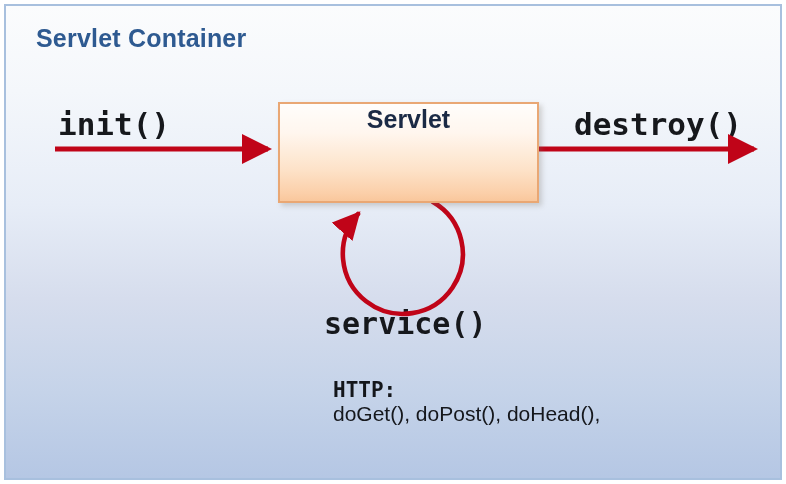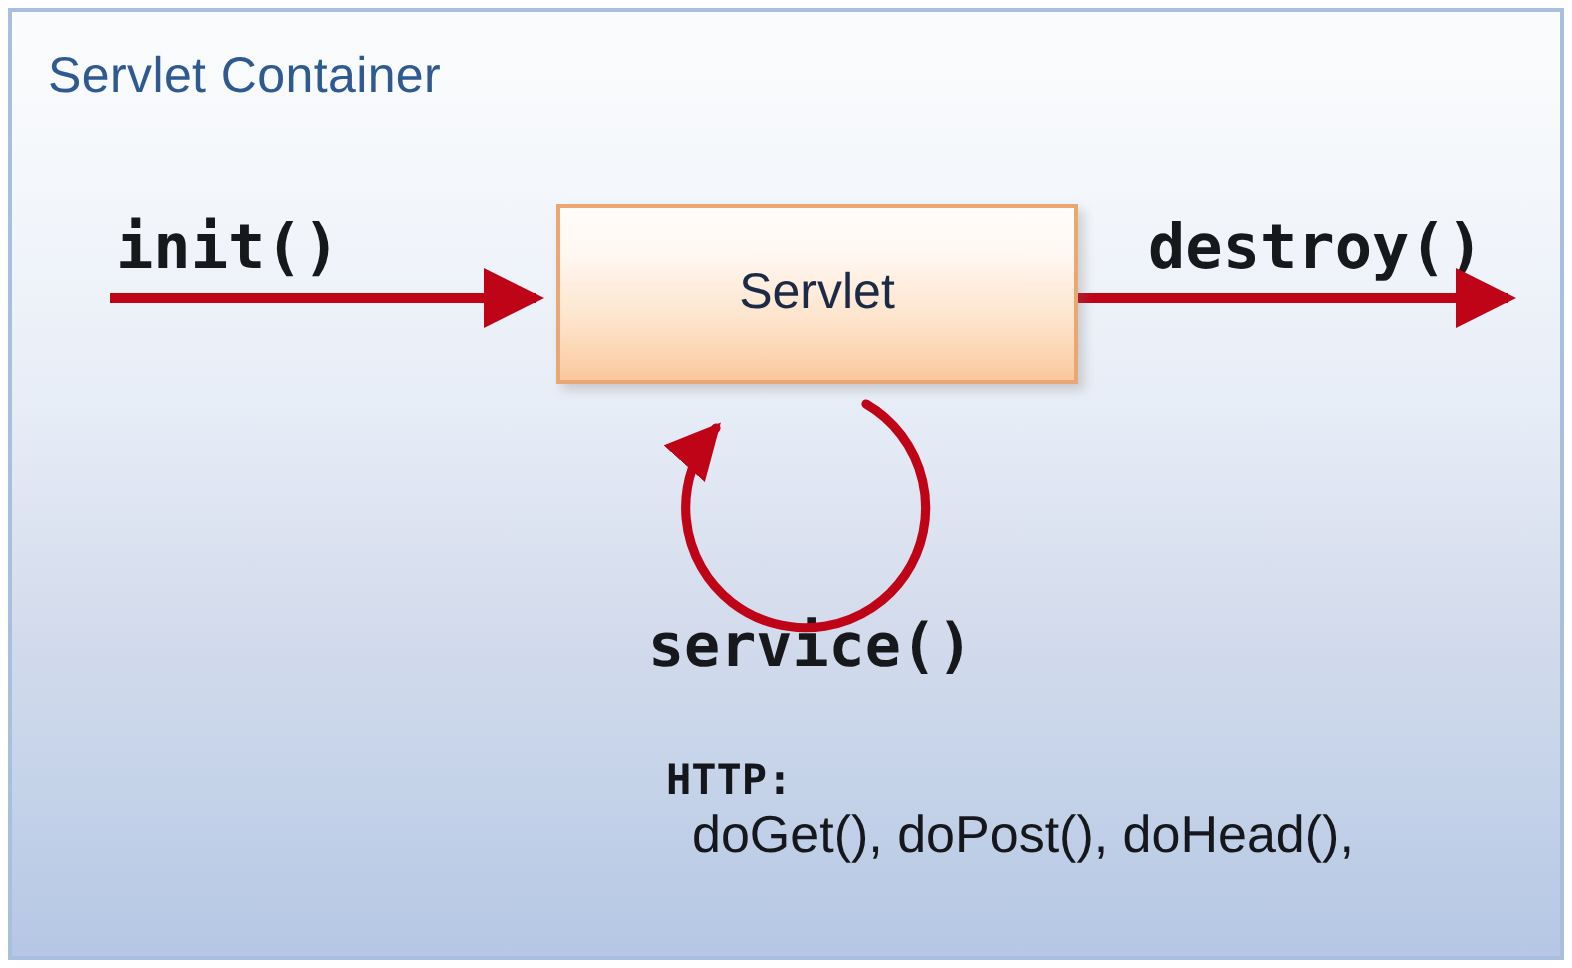--- a/index.html
+++ b/index.html
@@ -31,25 +31,25 @@
         #e7edf7 42%,
         #d6dded 62%,
         #c5d3e9 82%,
         #b5c7e4 100%);
     overflow: hidden;
   }
 
   
   #container-title {
     position: absolute;
-    left: 18px;
+    left: 30px;
     top: 18px;
     font-family: "Liberation Sans", sans-serif;
     font-size: 25px;
-    font-weight: normal;
+    font-weight: bold;
     color: #2e5a91;
     letter-spacing: 0.2px;
     white-space: nowrap;
   }
 
   
   .mono-label {
     position: absolute;
     font-family: "DejaVu Sans Mono", monospace;
     font-size: 31px;
@@ -68,50 +68,51 @@
     font-family: "DejaVu Sans Mono", monospace;
     font-size: 21px;
     font-weight: bold;
     color: #14161b;
     white-space: nowrap;
     margin-top: 12px;
   }
 
   .method-line {
     position: absolute;
-    left: 340px;
+    left: 327px;
     font-family: "Liberation Sans", sans-serif;
-    font-size: 26px;
+    font-size: 21px;
     color: #15171c;
     white-space: nowrap;
   }
   #method-line-0 { top: 396px; }
   #method-line-1 { top: 433px; }
 
   
   #servlet-box {
     position: absolute;
     left: 272px;
     top: 96px;
     width: 261px;
-    height: 90px;
+    height: 101px;
     box-sizing: border-box;
     border: 2px solid #e9a774;
     background: linear-gradient(to bottom,
         #fffdfb 0%,
         #fff6ee 30%,
         #fde2c8 68%,
         #fbcfa9 92%,
         #f9c79c 100%);
     box-shadow: 3px 3px 5px rgba(120,110,100,0.28);
     display: flex;
     flex-direction: column;
     align-items: center;
-    justify-content: center;
+    justify-content: flex-start;
     z-index: 4;
+    font-weight: bold;
   }
   .servlet-box-line {
     font-family: "Liberation Sans", sans-serif;
     font-size: 25px;
     color: #1b2a45;
     line-height: 1.26;
     white-space: nowrap;
   }
 
   

